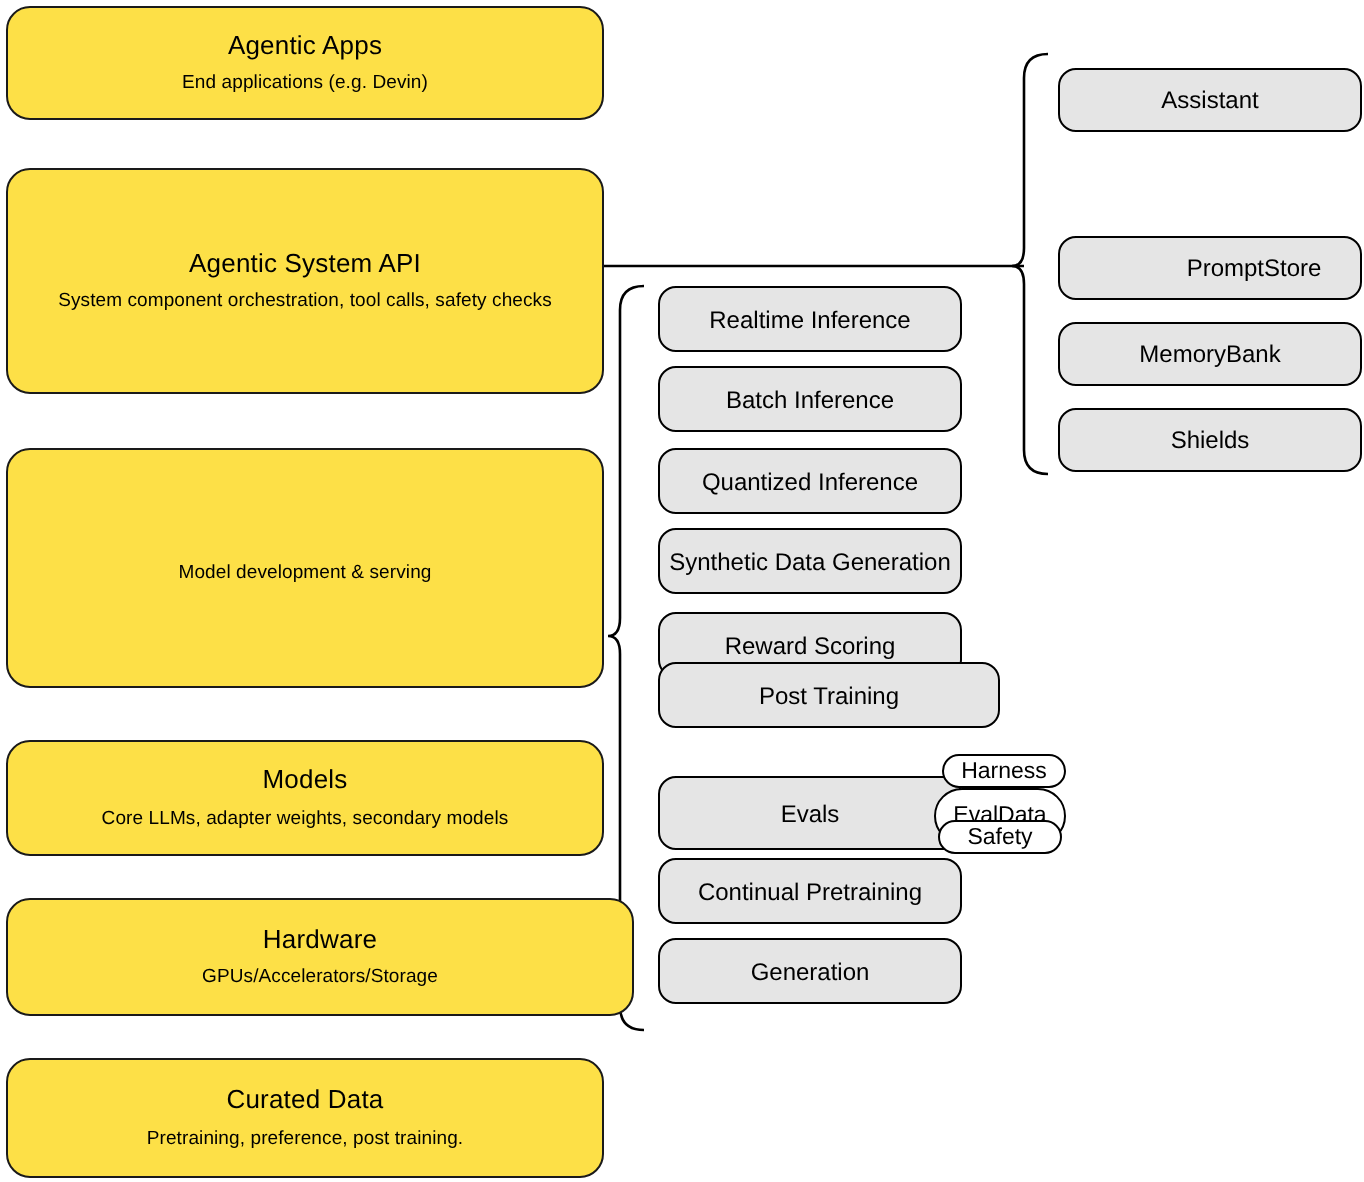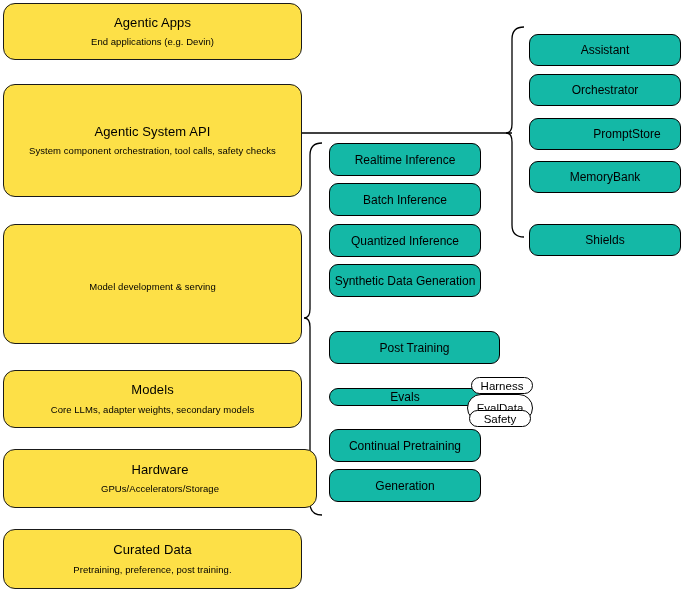--- a/index.html
+++ b/index.html
@@ -39,21 +39,21 @@
   }
   .layer-sub {
     font-size: 9.5px;
     color: #000;
     margin-top: 5px;
     letter-spacing: 0.05px;
   }
   .chip {
     position: absolute;
     box-sizing: border-box;
-    background: #14b8a6;
+    background: #e5e5e5;
     border: 1.3px solid #000000;
     border-radius: 9px;
     display: flex;
     align-items: center;
     justify-content: center;
     font-size: 12px;
     color: #000;
     text-align: center;
   }
   .pill {
@@ -138,28 +138,28 @@
 
   <div class="node" style="left:3px; top:529px; width:299px; height:60px;">
     <div class="layer-title">Curated Data</div>
     <div class="layer-sub">Pretraining, preference, post training.</div>
   </div>
 
   <div class="chip" style="left:329px; top:143px; width:152px; height:33px;">Realtime Inference</div>
   <div class="chip" style="left:329px; top:183px; width:152px; height:33px;">Batch Inference</div>
   <div class="chip" style="left:329px; top:224px; width:152px; height:33px;">Quantized Inference</div>
   <div class="chip" style="left:329px; top:264px; width:152px; height:33px;">Synthetic Data Generation</div>
+  <div class="chip" style="left:329px; top:306px; width:152px; height:33px;">Reward Scoring</div>
   <div class="chip" style="left:329px; top:331px; width:171px; height:33px;">Post Training</div>
-  <div class="chip" style="left:329px; top:388px; width:152px; height:18px;">Evals</div>
+  <div class="chip" style="left:329px; top:388px; width:152px; height:37px;">Evals</div>
   <div class="chip" style="left:329px; top:429px; width:152px; height:33px;">Continual Pretraining</div>
   <div class="chip" style="left:329px; top:469px; width:152px; height:33px;">Generation</div>
 
   <div class="pill" style="left:471px; top:377px; width:62px; height:17px;">Harness</div>
   <div class="pill" style="left:467px; top:394px; width:66px; height:28px;">EvalData</div>
   <div class="pill" style="left:469px; top:410px; width:62px; height:17px;">Safety</div>
 
   <div class="chip" style="left:529px; top:34px; width:152px; height:32px;">Assistant</div>
-  <div class="chip" style="left:529px; top:74px; width:152px; height:32px;">Orchestrator</div>
   <div class="chip" style="left:529px; top:118px; width:152px; height:32px;padding-left:44px;">PromptStore</div>
   <div class="chip" style="left:529px; top:161px; width:152px; height:32px;">MemoryBank</div>
-  <div class="chip" style="left:529px; top:204px; width:152px; height:32px;margin-top:20px;">Shields</div>
+  <div class="chip" style="left:529px; top:204px; width:152px; height:32px;">Shields</div>
 
 </div>
 
 </body></html>

